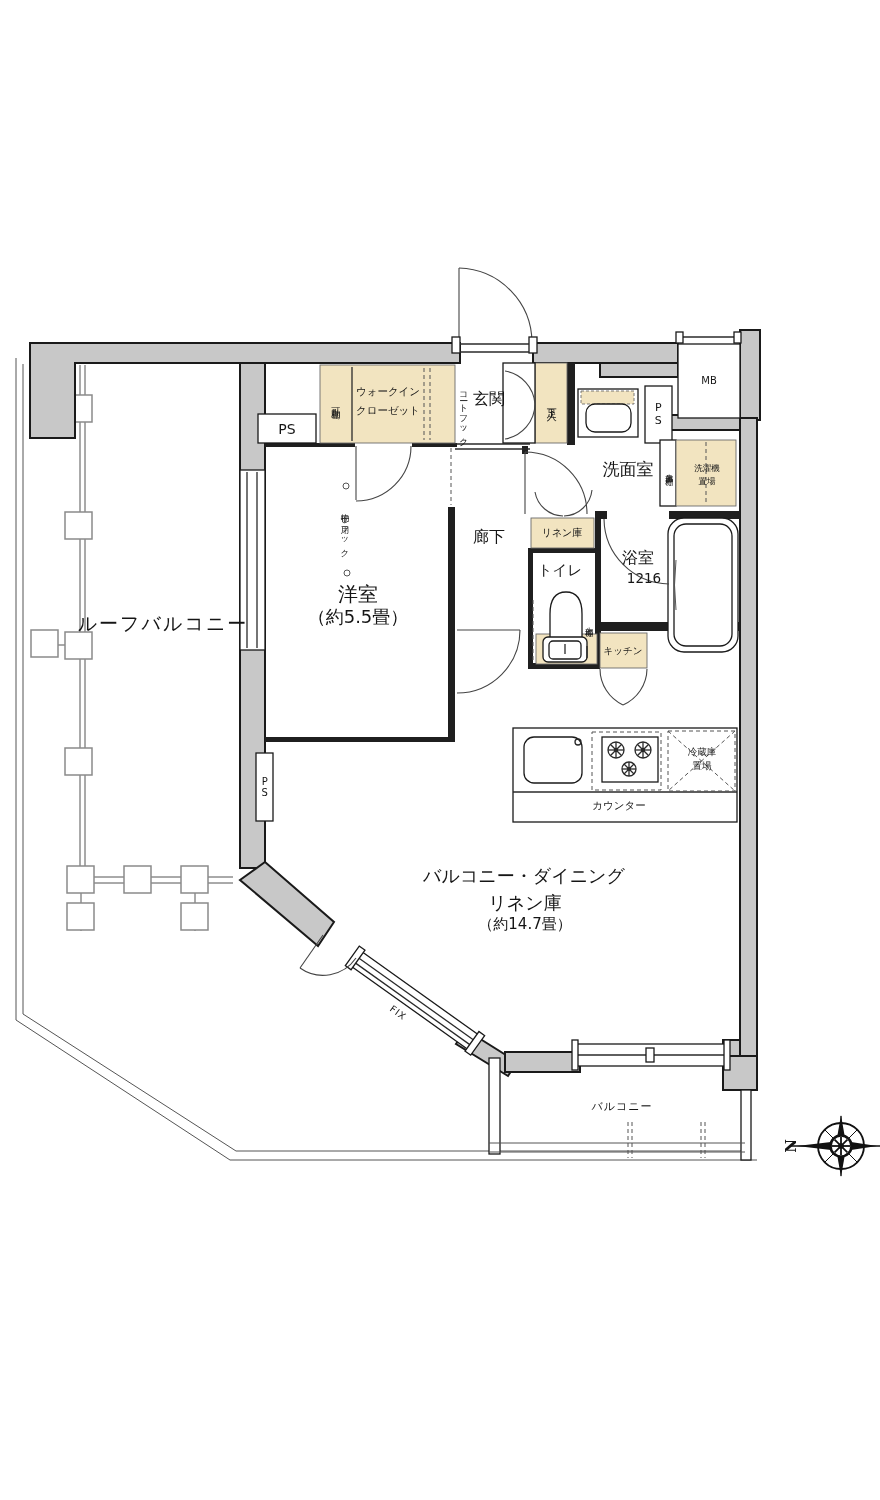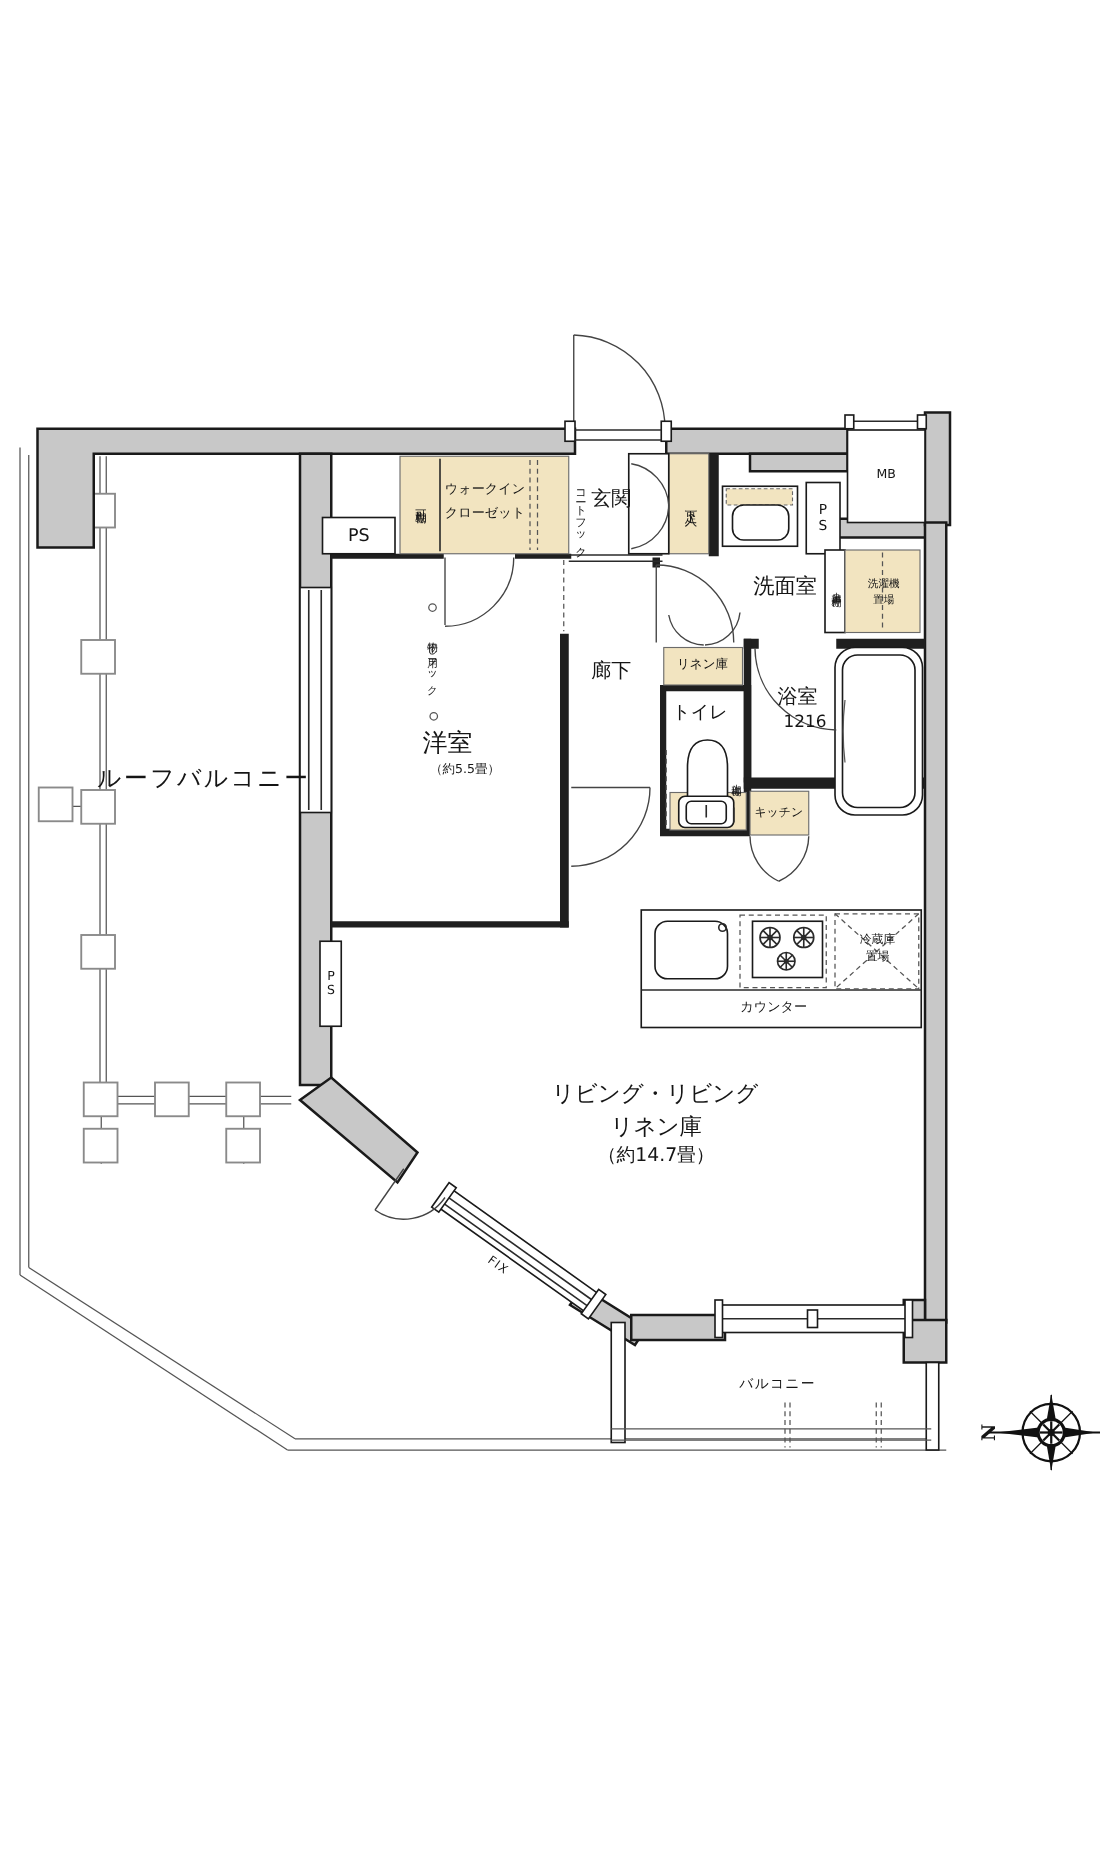--- a/index.html
+++ b/index.html
@@ -273,22 +273,22 @@
     <line class="cmp" x1="0" y1="-9" x2="0" y2="9" stroke-width="1.8"></line>
     <line class="cmp" x1="-9" y1="0" x2="9" y2="0" stroke-width="1.8"></line>
     <line class="cmp" x1="-6.4" y1="-6.4" x2="6.4" y2="6.4" stroke-width="1.8"></line>
     <line class="cmp" x1="-6.4" y1="6.4" x2="6.4" y2="-6.4" stroke-width="1.8"></line>
     <circle r="2.8" fill="#111"></circle>
   </g>
 </svg>
 
 <div class="lbl" style="left:163px;top:624px;font-size:19px;letter-spacing:2px">ルーフバルコニー</div>
 <div class="lbl" style="left:358px;top:594px;font-size:20px">洋室</div>
-<div class="lbl" style="left:372px;top:617px;font-size:10px">（約5.5畳）</div>
-<div class="lbl" style="left:524px;top:876px;font-size:18px">リビング・リビング</div>
+<div class="lbl" style="left:358px;top:617px;font-size:18px">（約5.5畳）</div>
+<div class="lbl" style="left:524px;top:876px;font-size:18px">バルコニー・ダイニング</div>
 <div class="lbl" style="left:525px;top:903px;font-size:18px">リネン庫</div>
 <div class="lbl" style="left:525px;top:925px;font-size:15px">（約14.7畳）</div>
 <div class="lbl" style="left:622px;top:1107px;font-size:11px;letter-spacing:1px">バルコニー</div>
 <div class="lbl" style="left:489px;top:399px;font-size:16px">玄関</div>
 <div class="lbl" style="left:489px;top:537px;font-size:16px">廊下</div>
 <div class="lbl" style="left:628px;top:470px;font-size:17px">洗面室</div>
 <div class="lbl" style="left:638px;top:558px;font-size:16px">浴室</div>
 <div class="lbl" style="left:644px;top:578px;font-size:13.5px">1216</div>
 <div class="lbl" style="left:560px;top:571px;font-size:14.5px">トイレ</div>
 

